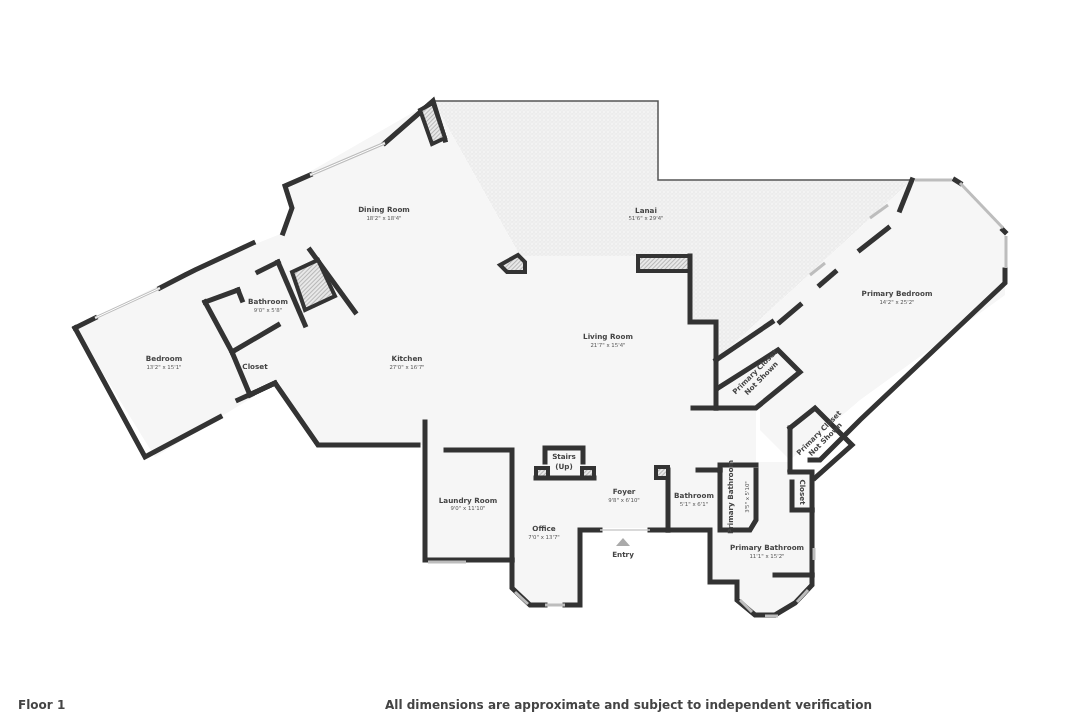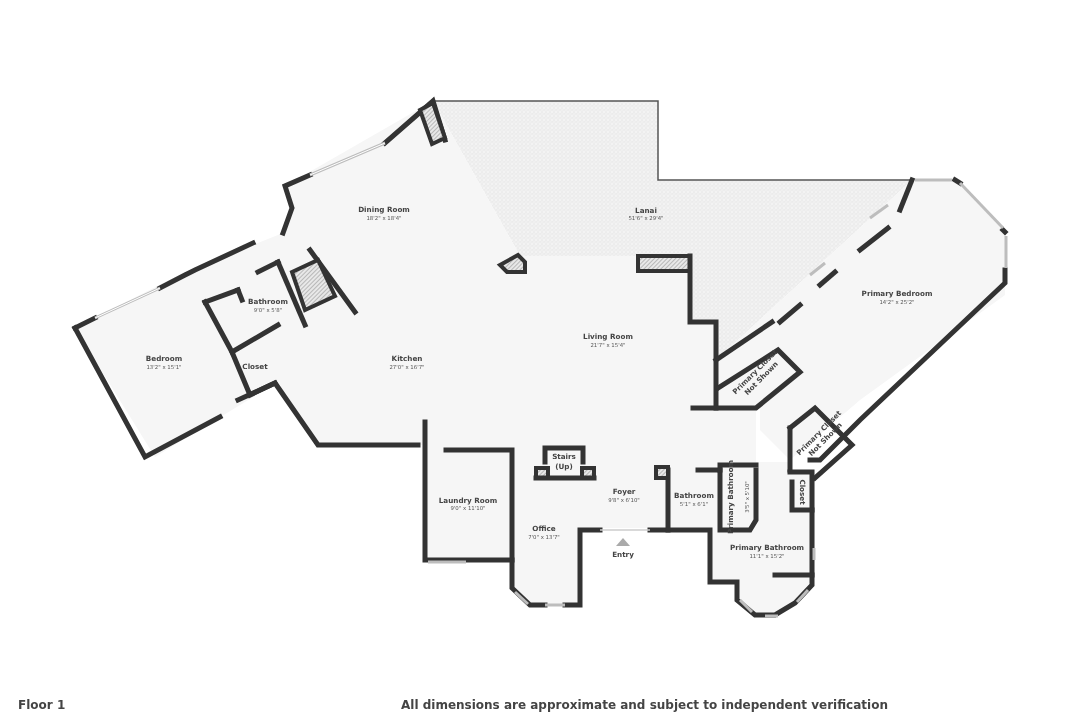--- a/index.html
+++ b/index.html
@@ -190,13 +190,13 @@
     <text class="rdim" x="544" y="539">7'0" x 13'7"</text>
   </g>
   <g>
     <text class="rname" x="767" y="550">Primary Bathroom</text>
     <text class="rdim" x="767" y="558">11'1" x 15'2"</text>
   </g>
   <text class="rname" x="623" y="557">Entry</text>
 </svg>
 
 <div class="footer" style="left:18px;">Floor 1</div>
-<div class="footer" style="left:401px;">All dimensions are approximate and subject to independent verification</div>
+<div class="footer" style="left:385px;">All dimensions are approximate and subject to independent verification</div>
 
 </body></html>

